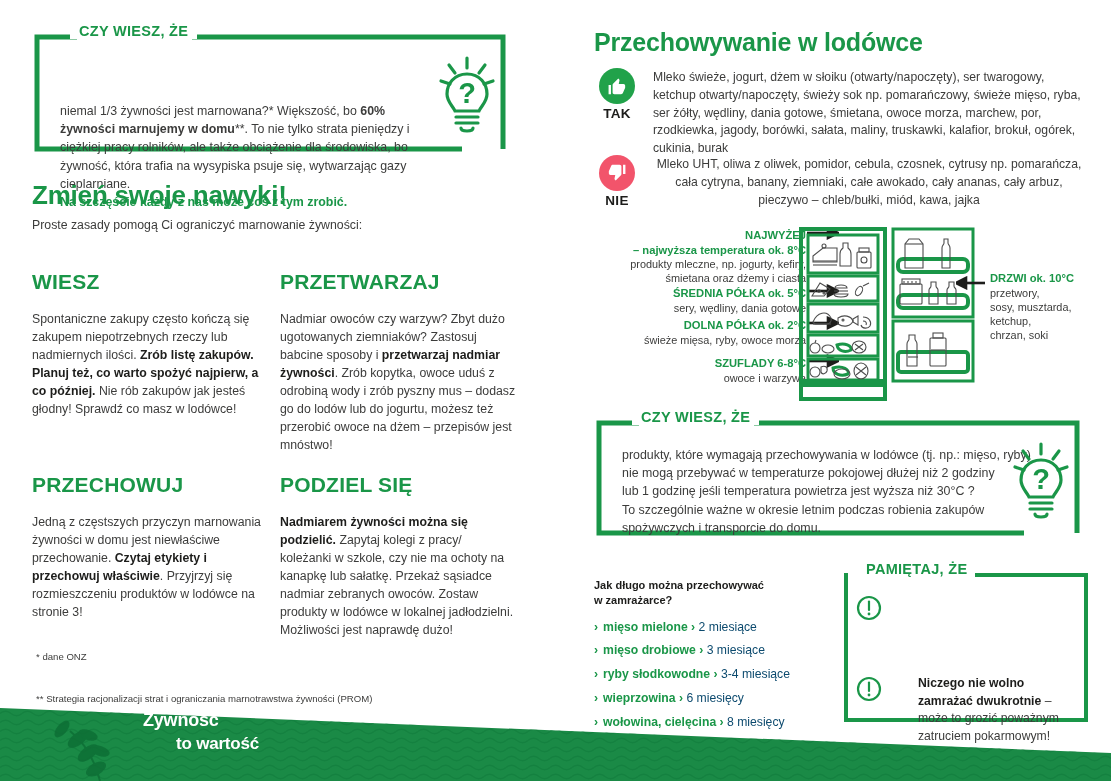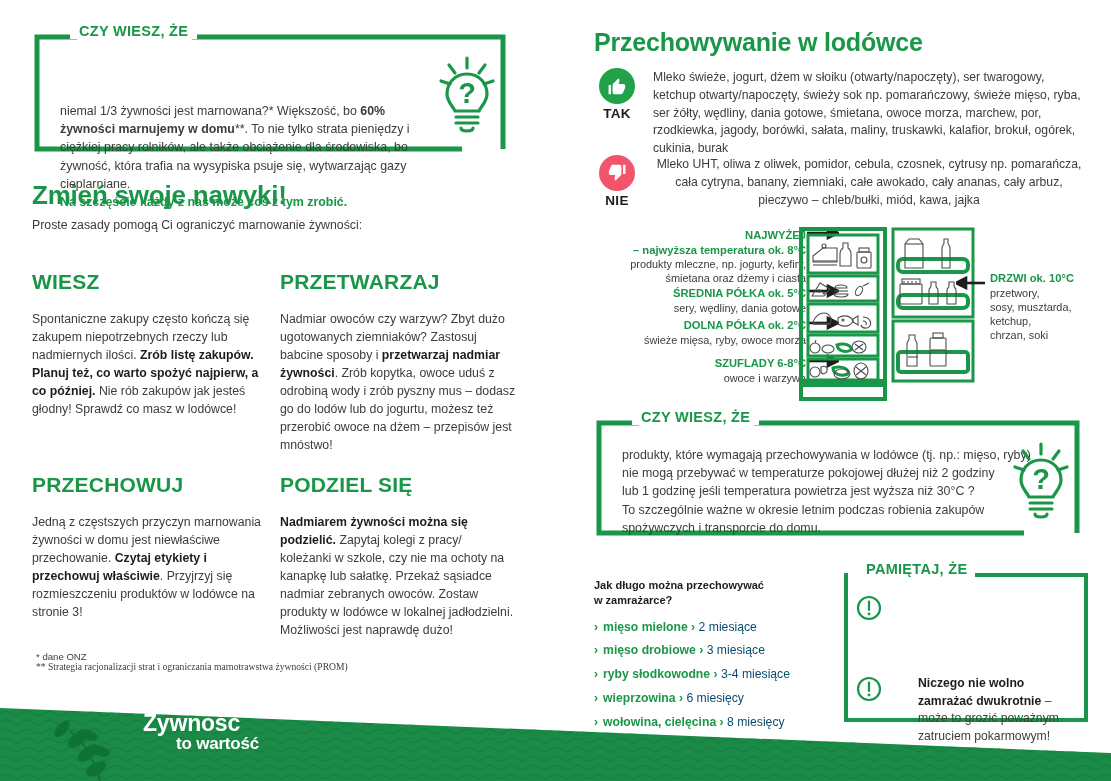--- a/index.html
+++ b/index.html
@@ -87,21 +87,21 @@
 
   
   .footnote{font-size:9.6px;color:#3c3c3b;line-height:1.55;}
 
   
   .footer{position:absolute;left:0;bottom:0;width:1111px;height:90px;overflow:hidden;}
   .logo-text{
     position:absolute;color:#fff;font-weight:bold;
     letter-spacing:-0.2px;
   }
-  .logo-l1{font-size:23px;left:143px;top:729px;}
+  .logo-l1{font-size:18px;left:143px;top:729px;}
   .logo-l2{font-size:17px;left:176px;top:753px;}
 </style>
 </head>
 <body>
 
 <div class="page">
 
   <div class="col-left">
 
     <div class="dyk" style="position:absolute;left:0;top:32px;width:476px;height:122px;">
@@ -151,21 +151,21 @@
       <h2 class="sub">PRZECHOWUJ</h2>
       <p class="habit-body" style="margin-top:16px;"><span>Jedną z częstszych przyczyn marnowania żywności w domu jest niewłaściwe przechowanie. </span><b>Czytaj etykiety i przechowuj właściwie</b><span>. Przyjrzyj się rozmieszczeniu produktów w lodówce na stronie 3!</span></p>
     </div>
 
     <div style="position:absolute;left:248px;top:473px;width:236px;">
       <h2 class="sub">PODZIEL SIĘ</h2>
       <p class="habit-body" style="margin-top:16px;"><b>Nadmiarem żywności można się podzielić.</b><span> Zapytaj kolegi z pracy/ koleżanki w szkole, czy nie ma ochoty na kanapkę lub sałatkę. Przekaż sąsiadce nadmiar zebranych owoców. Zostaw produkty w lodówce w lokalnej jadłodzielni. Możliwości jest naprawdę dużo!</span></p>
     </div>
 
     <div class="footnote" style="position:absolute;left:4px;top:650px;">* dane ONZ</div>
-    <div class="footnote" style="position:absolute;left:4px;top:660px;font-family:Liberation Serif, serif;">** Strategia racjonalizacji strat i ograniczania marnotrawstwa żywności (PROM)</div>
+    <div class="footnote" style="position:absolute;left:4px;top:692px;">** Strategia racjonalizacji strat i ograniczania marnotrawstwa żywności (PROM)</div>
   </div>
 
   <div class="col-right">
 
     <h1 class="section" style="position:absolute;left:0;top:28px;font-size:25px;">Przechowywanie w lodówce</h1>
 
     <div class="yn-row" style="position:absolute;left:0;top:68px;width:495px;">
       <div class="yn-badge">
         <div class="yn-circle yes">
           <svg width="22" height="22" viewBox="0 0 24 24" fill="#ffffff">

